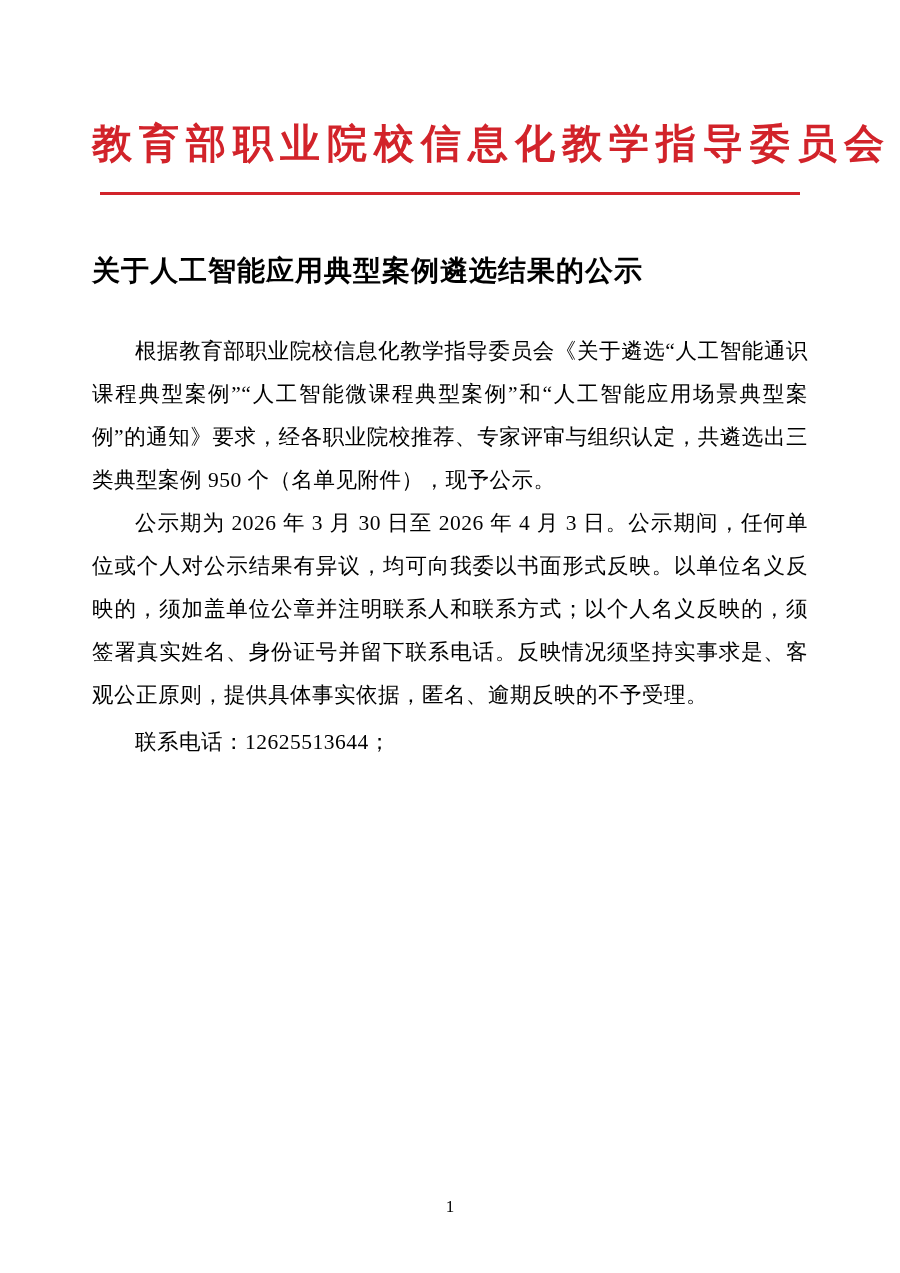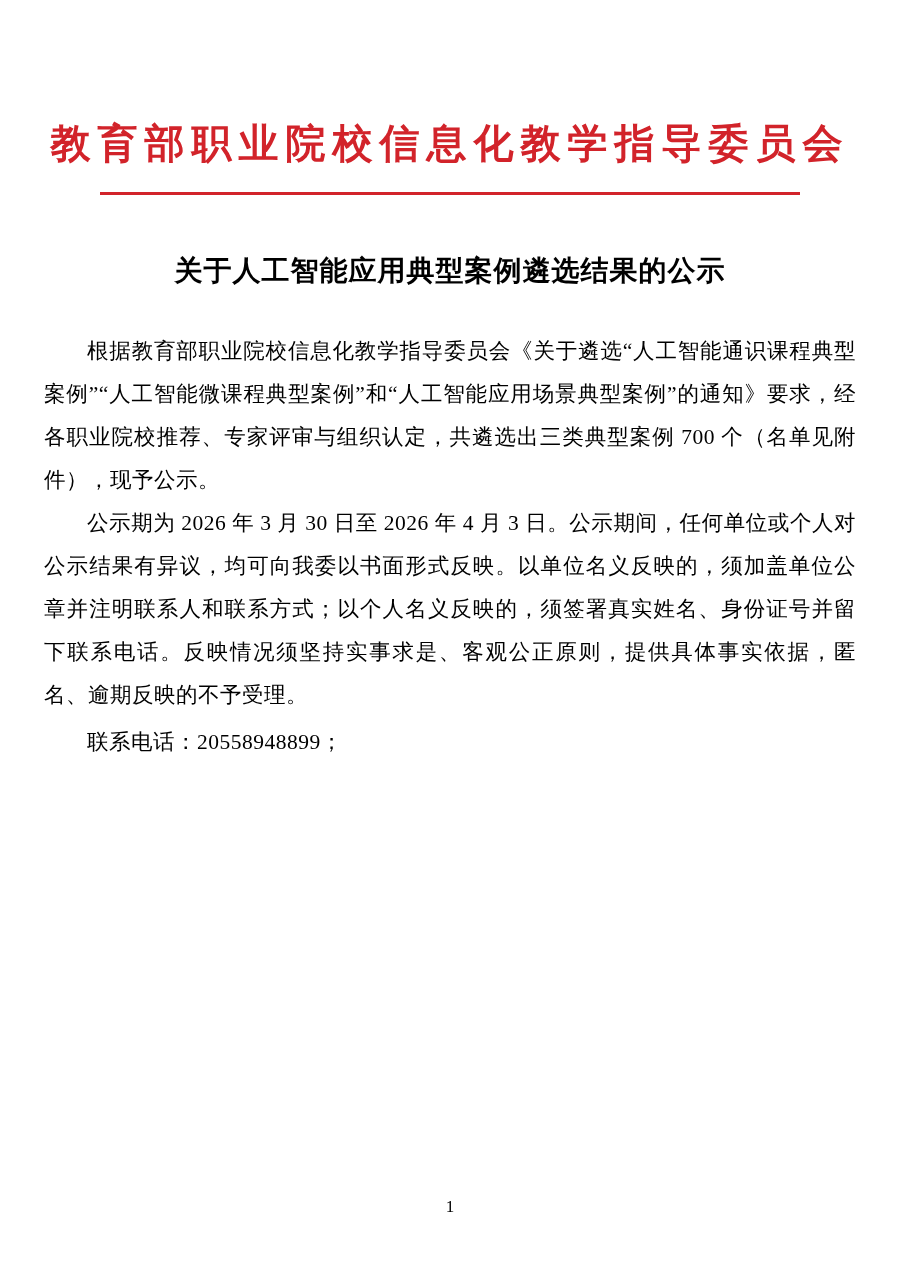--- a/index.html
+++ b/index.html
@@ -13,21 +13,21 @@
     position: relative;
     font-family: "Liberation Serif", "DejaVu Serif", serif;
     color: #000000;
     overflow: hidden;
   }
   .page {
     position: relative;
     width: 900px;
     height: 1273px;
     box-sizing: border-box;
-    padding: 0 44px;
+    padding: 0 92px;
   }
   .letterhead {
     text-align: center;
     padding-top: 120px;
   }
   .letterhead-title {
     color: #d2232a;
     font-family: "Liberation Serif", "DejaVu Serif", serif;
     font-weight: bold;
     font-size: 40px;
@@ -35,21 +35,21 @@
     line-height: 1.2;
     white-space: nowrap;
   }
   .letterhead-rule {
     margin: 24px auto 0 auto;
     width: 700px;
     height: 3px;
     background: #d2232a;
   }
   .doc-title {
-    text-align: center;
+    text-align: left;
     font-weight: bold;
     font-size: 28px;
     letter-spacing: 1px;
     margin-top: 56px;
     margin-bottom: 0;
     line-height: 1.4;
   }
   .body-block {
     margin-top: 40px;
   }
@@ -87,26 +87,26 @@
   <div class="letterhead">
     <div class="letterhead-title">教育部职业院校信息化教学指导委员会</div>
     <div class="letterhead-rule"></div>
   </div>
 
   <h1 class="doc-title">关于人工智能应用典型案例遴选结果的公示</h1>
 
   <div class="body-block">
 
     <p class="para">
-      根据教育部职业院校信息化教学指导委员会《关于遴选“人工智能通识课程典型案例”“人工智能微课程典型案例”和“人工智能应用场景典型案例”的通知》要求，经各职业院校推荐、专家评审与组织认定，共遴选出三类典型案例 <span>700</span> 个（名单见附件），现予公示。
+      根据教育部职业院校信息化教学指导委员会《关于遴选“人工智能通识课程典型案例”“人工智能微课程典型案例”和“人工智能应用场景典型案例”的通知》要求，经各职业院校推荐、专家评审与组织认定，共遴选出三类典型案例 <span>950</span> 个（名单见附件），现予公示。
     </p>
 
     <p class="para">
       公示期为 <span class="b">2026 年 3 月 30 日至 2026 年 4 月 3 日</span>。公示期间，任何单位或个人对公示结果有异议，均可向我委以书面形式反映。以单位名义反映的，须加盖单位公章并注明联系人和联系方式；以个人名义反映的，须签署真实姓名、身份证号并留下联系电话。反映情况须坚持实事求是、客观公正原则，提供具体事实依据，匿名、逾期反映的不予受理。
     </p>
 
-    <p class="para contact">联系电话：20558948899；</p>
+    <p class="para contact">联系电话：12625513644；</p>
 
   </div>
 
   <div class="page-number">1</div>
 
 </div>
 
 </body></html>

